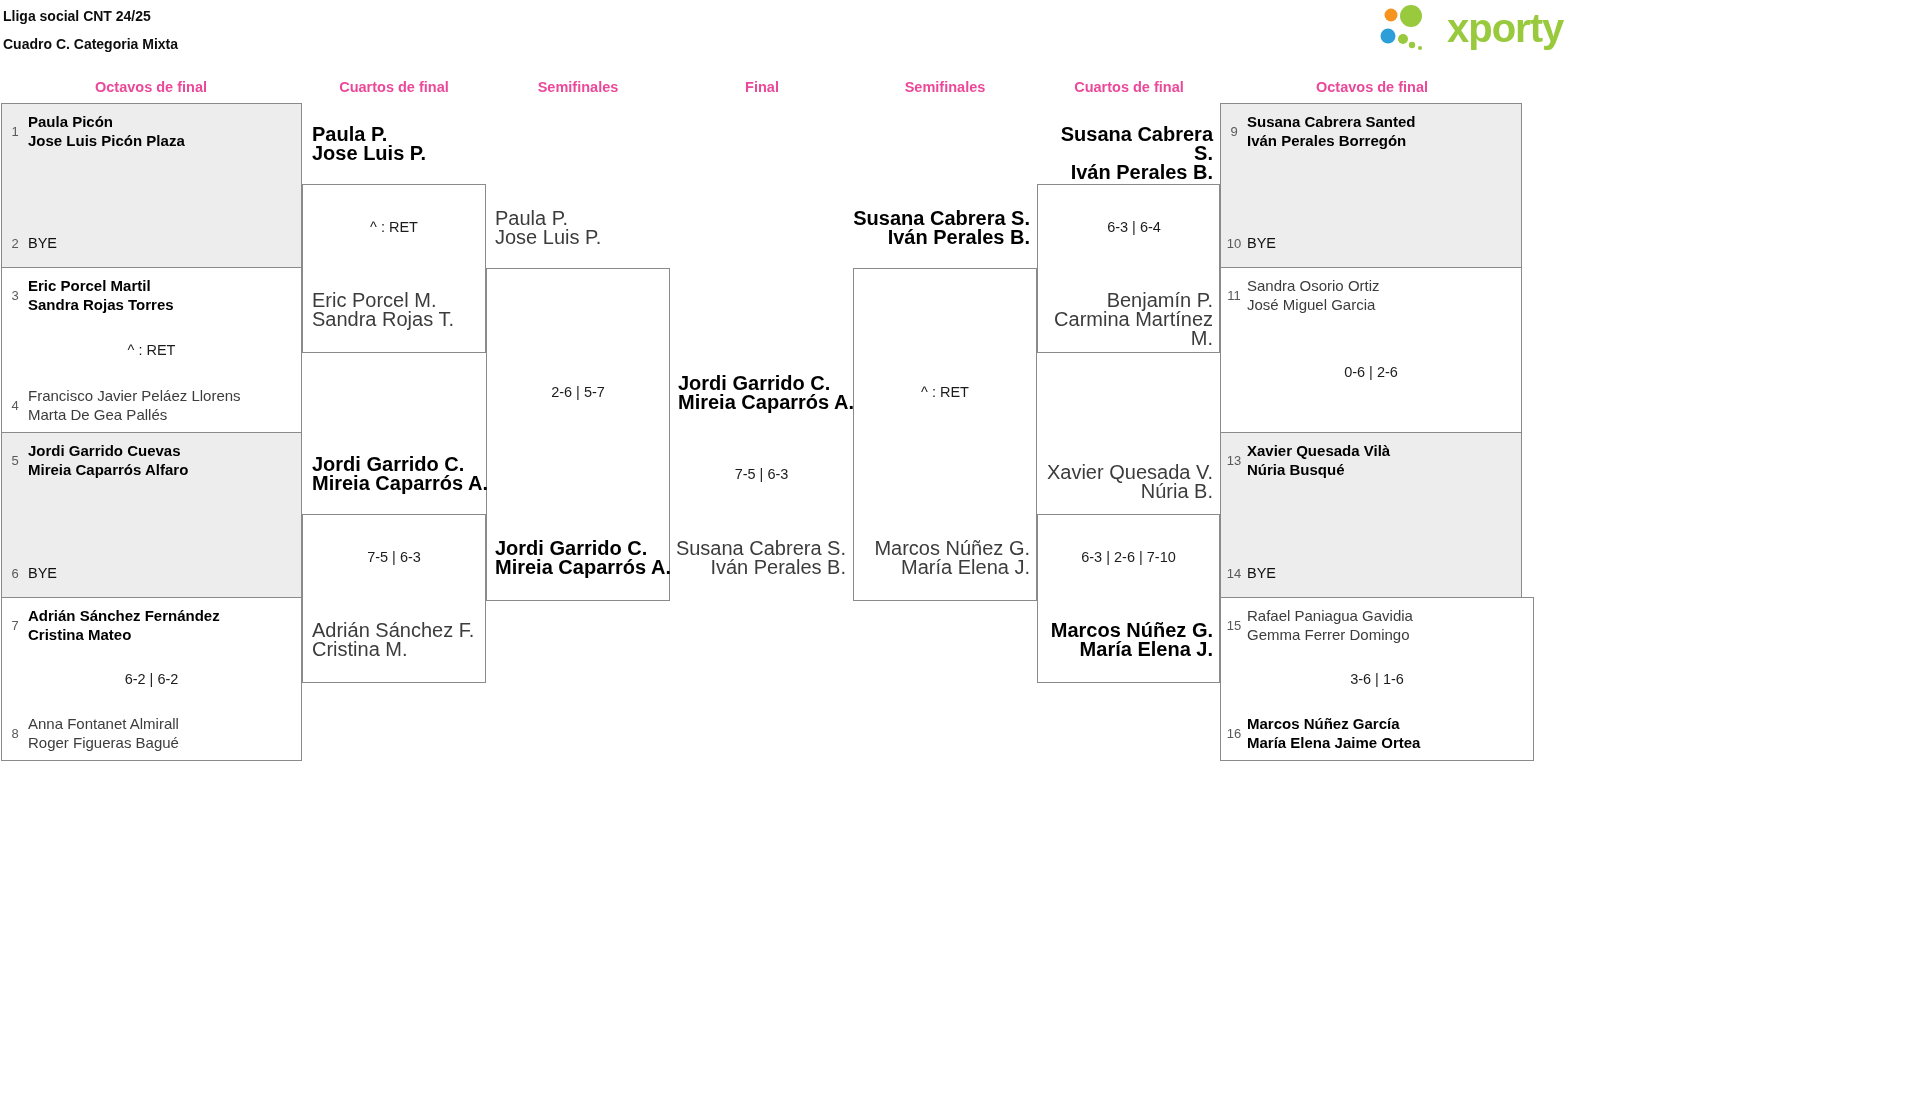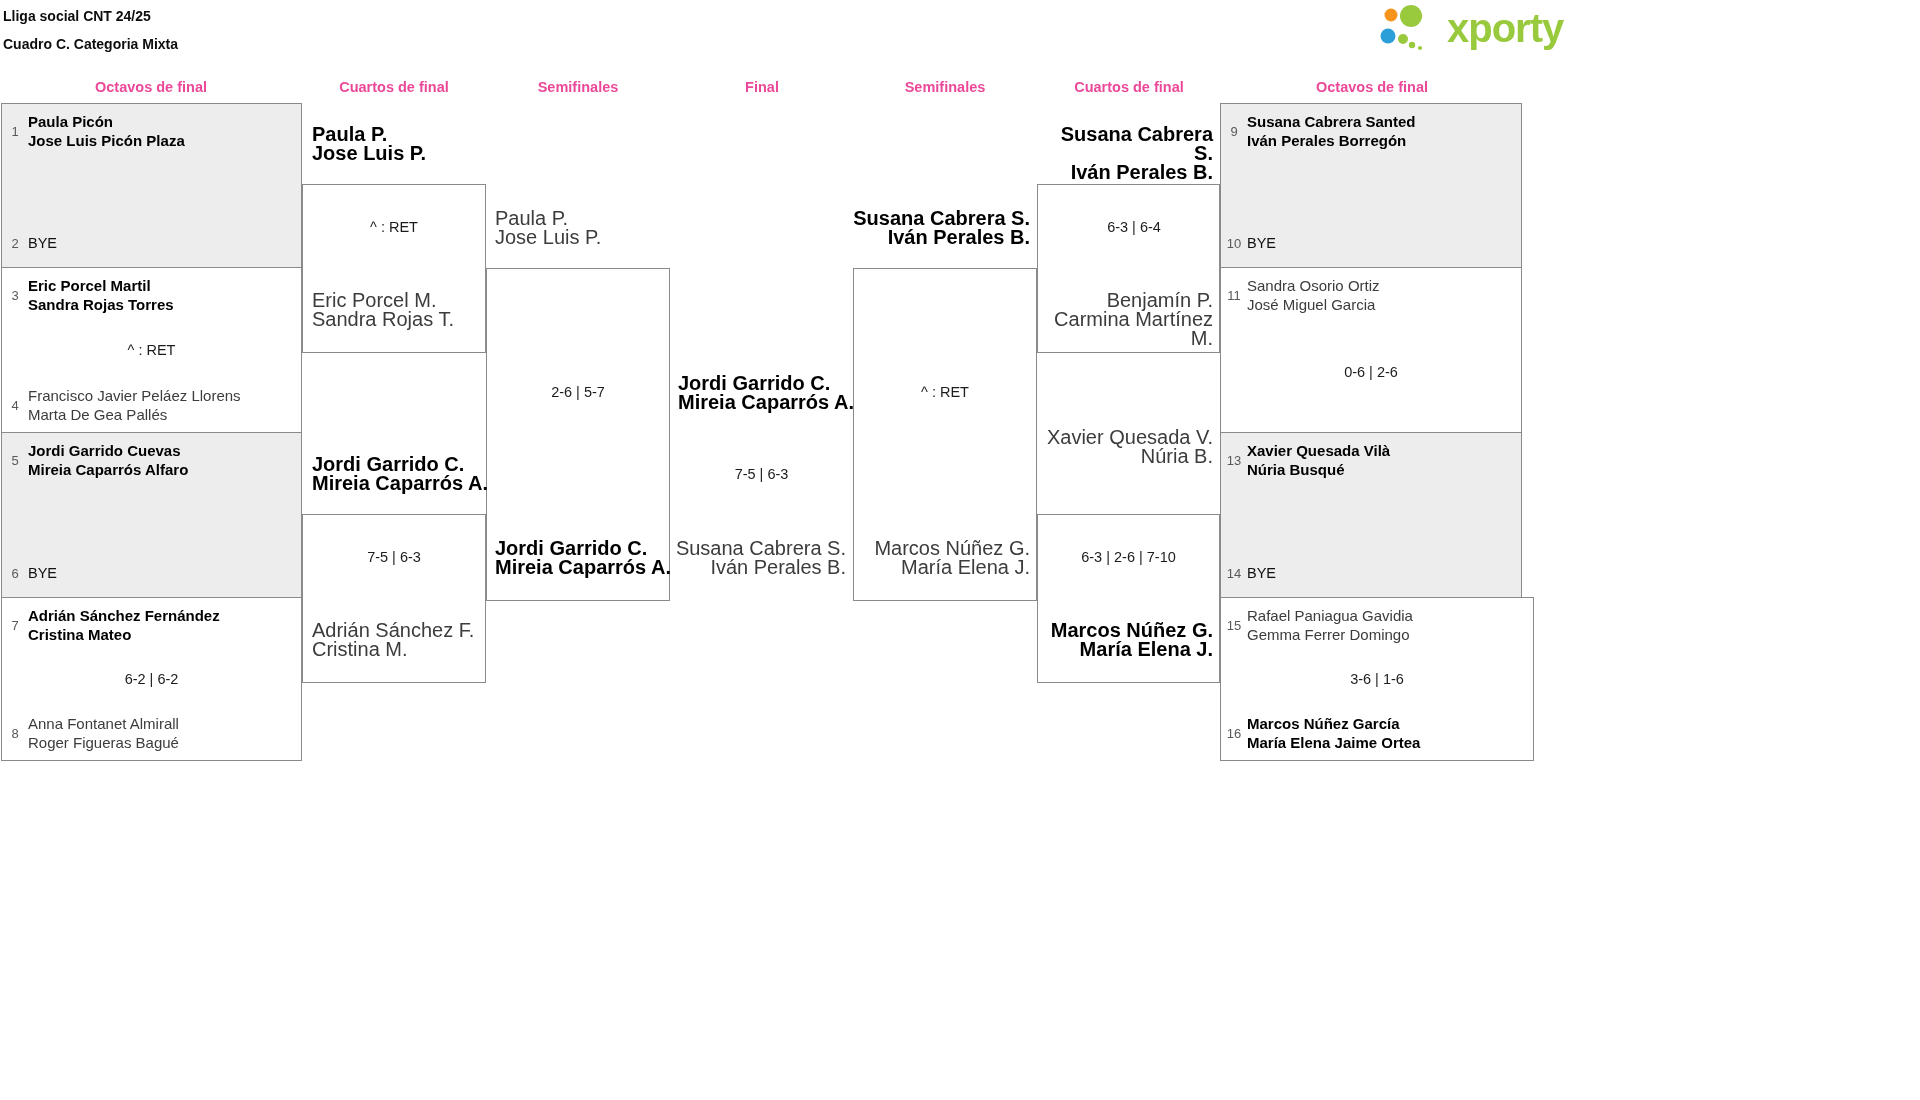--- a/index.html
+++ b/index.html
@@ -244,21 +244,21 @@
 <div class="mlabel win ar" style="left:1037px;top:125px;width:176px">
   <div>Susana Cabrera S.</div>
   <div>Iván Perales B.</div>
 </div>
 <div class="mscore" style="left:1032px;top:219px;width:204px">6-3 | 6-4</div>
 <div class="mlabel ar" style="left:1037px;top:291px;width:176px">
   <div>Benjamín P.</div>
   <div>Carmina Martínez M.</div>
 </div>
 
-<div class="mlabel ar" style="left:1037px;top:428px;width:176px">
+<div class="mlabel ar" style="left:1037px;top:463px;width:176px">
   <div>Xavier Quesada V.</div>
   <div>Núria B.</div>
 </div>
 <div class="mscore" style="left:1037px;top:549px;width:183px">6-3 | 2-6 | 7-10</div>
 <div class="mlabel win ar" style="left:1037px;top:621px;width:176px">
   <div>Marcos Núñez G.</div>
   <div>María Elena J.</div>
 </div>
 
 </body></html>

